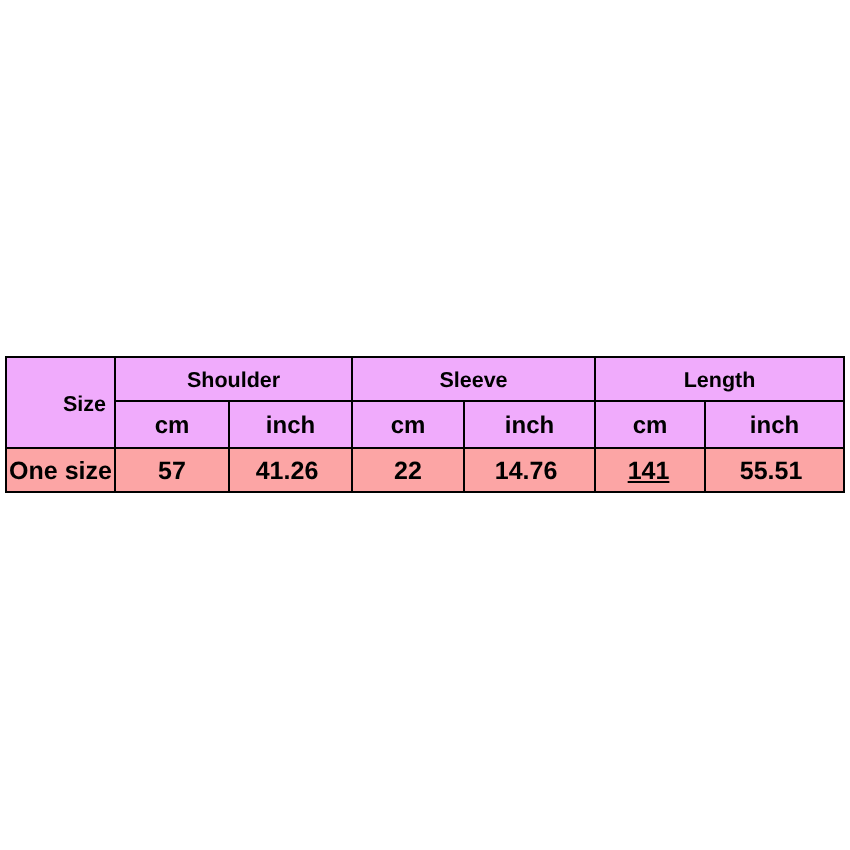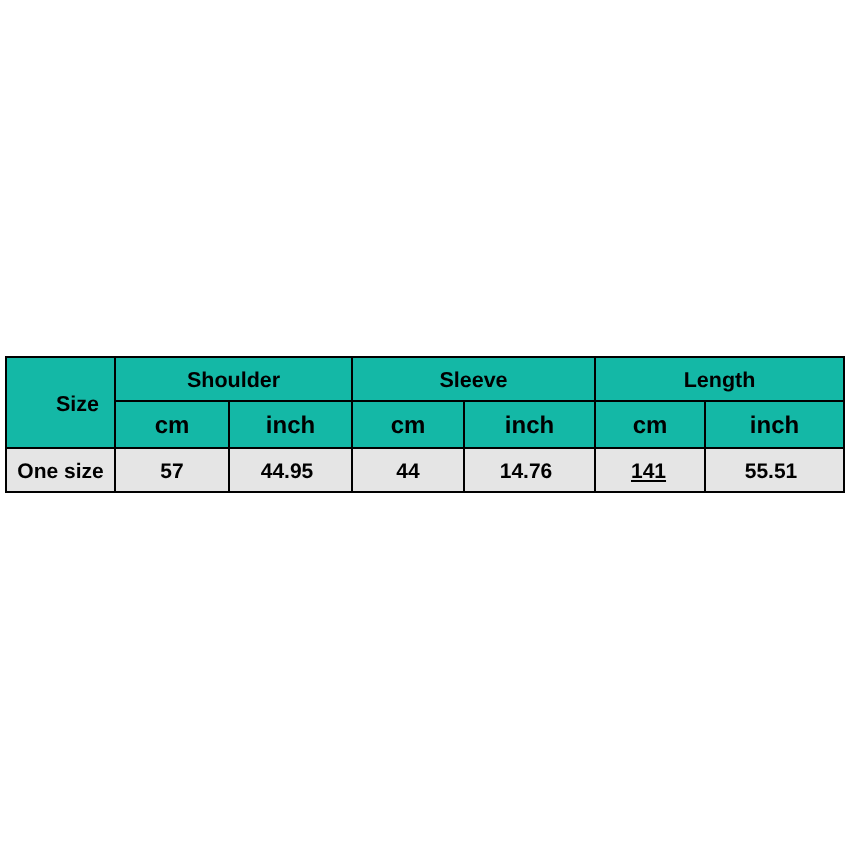--- a/index.html
+++ b/index.html
@@ -35,25 +35,25 @@
     color: #000000;
     padding: 0;
   }
   #size-chart td > span.txt {
     display: block;
     position: relative;
     top: 1.5px;
   }
   #size-chart td.nudge > span.txt { left: -3.5px; }
   #size-chart td.nudge2 > span.txt { left: -1.5px; text-decoration: underline; }
-  #size-chart td.nudge3 > span.txt { left: 7px; margin-left: 20px; }
-  .hdr { background: #14b8a6; }
+  #size-chart td.nudge3 > span.txt { left: 14px; margin-left: 20px; }
+  .hdr { background: #f0abfc; }
   .grp { height: 42px; font-size: 21.5px; }
   .unit { height: 45px; font-size: 24px; }
-  .datarow td { background: #e5e5e5; height: 42px; font-size: 21px; }
+  .datarow td { background: #fca5a5; height: 42px; font-size: 25px; }
 </style>
 </head>
 <body>
 
 <div id="page">
   <table id="size-chart">
     <colgroup>
       <col style="width:109px">
         <col style="width:114px">
         <col style="width:123px">
@@ -98,24 +98,24 @@
           </td>
       </tr>
       <tr class="datarow">
         <td>
             <span class="txt">One size</span>
           </td>
         <td>
             <span class="txt">57</span>
           </td>
         <td class="nudge">
-            <span class="txt">44.95</span>
+            <span class="txt">41.26</span>
           </td>
         <td>
-            <span class="txt">44</span>
+            <span class="txt">22</span>
           </td>
         <td class="nudge">
             <span class="txt">14.76</span>
           </td>
         <td class="nudge2">
             <span class="txt">141</span>
           </td>
         <td class="nudge">
             <span class="txt">55.51</span>
           </td>

